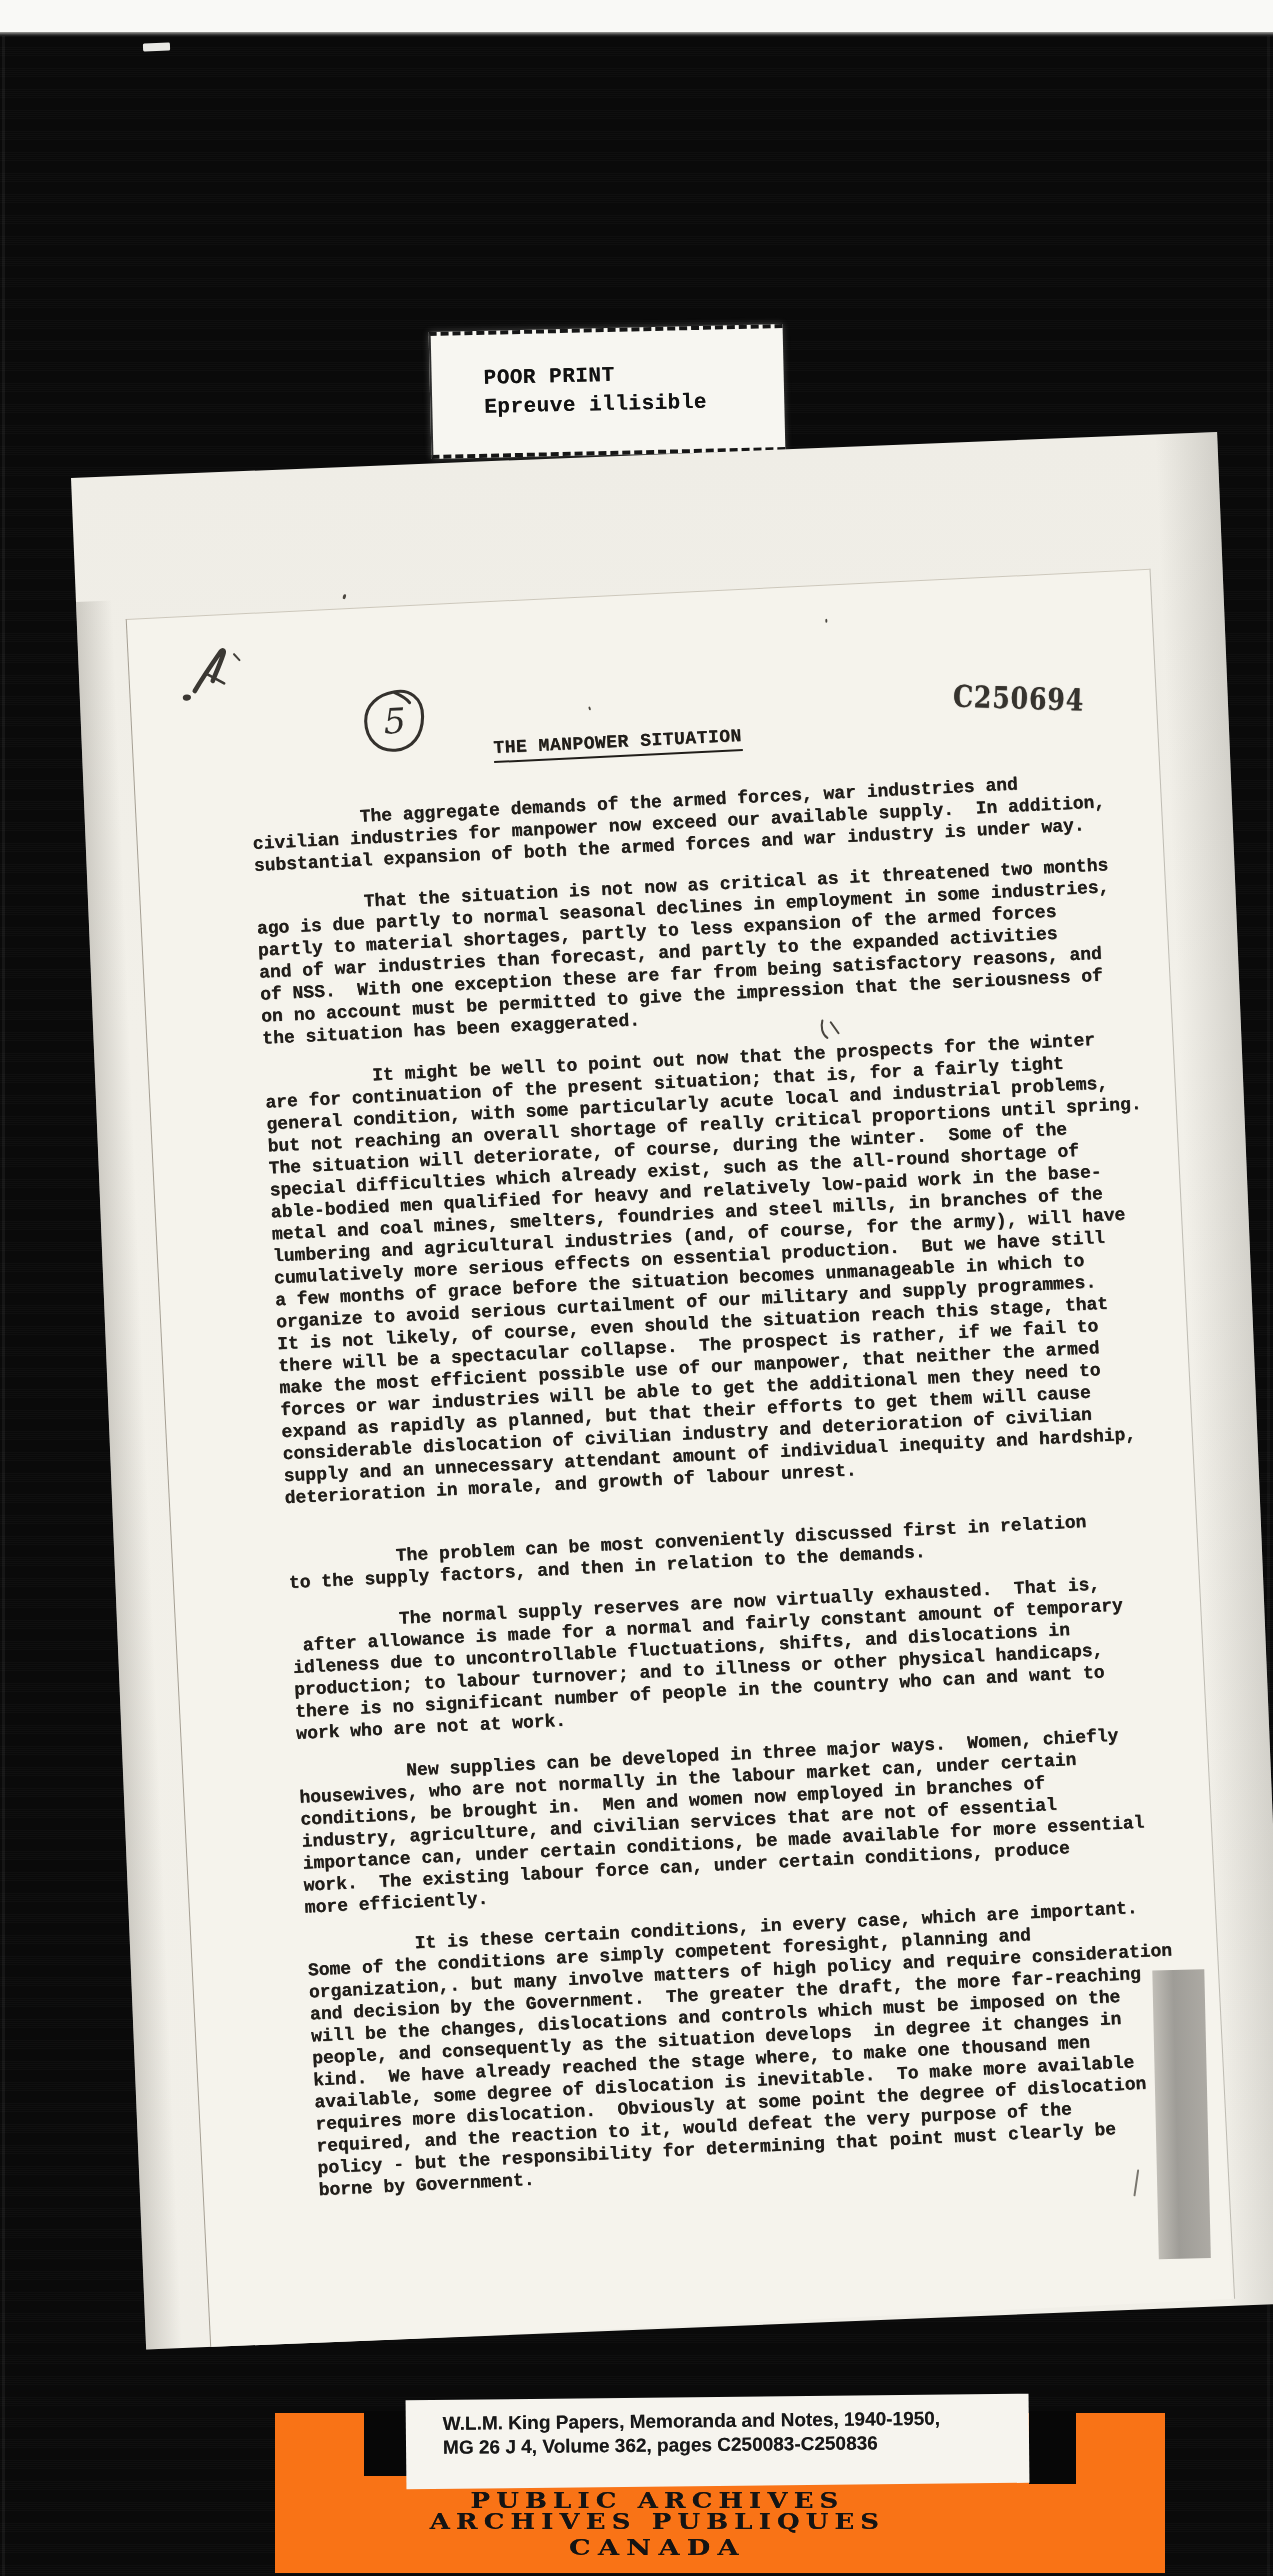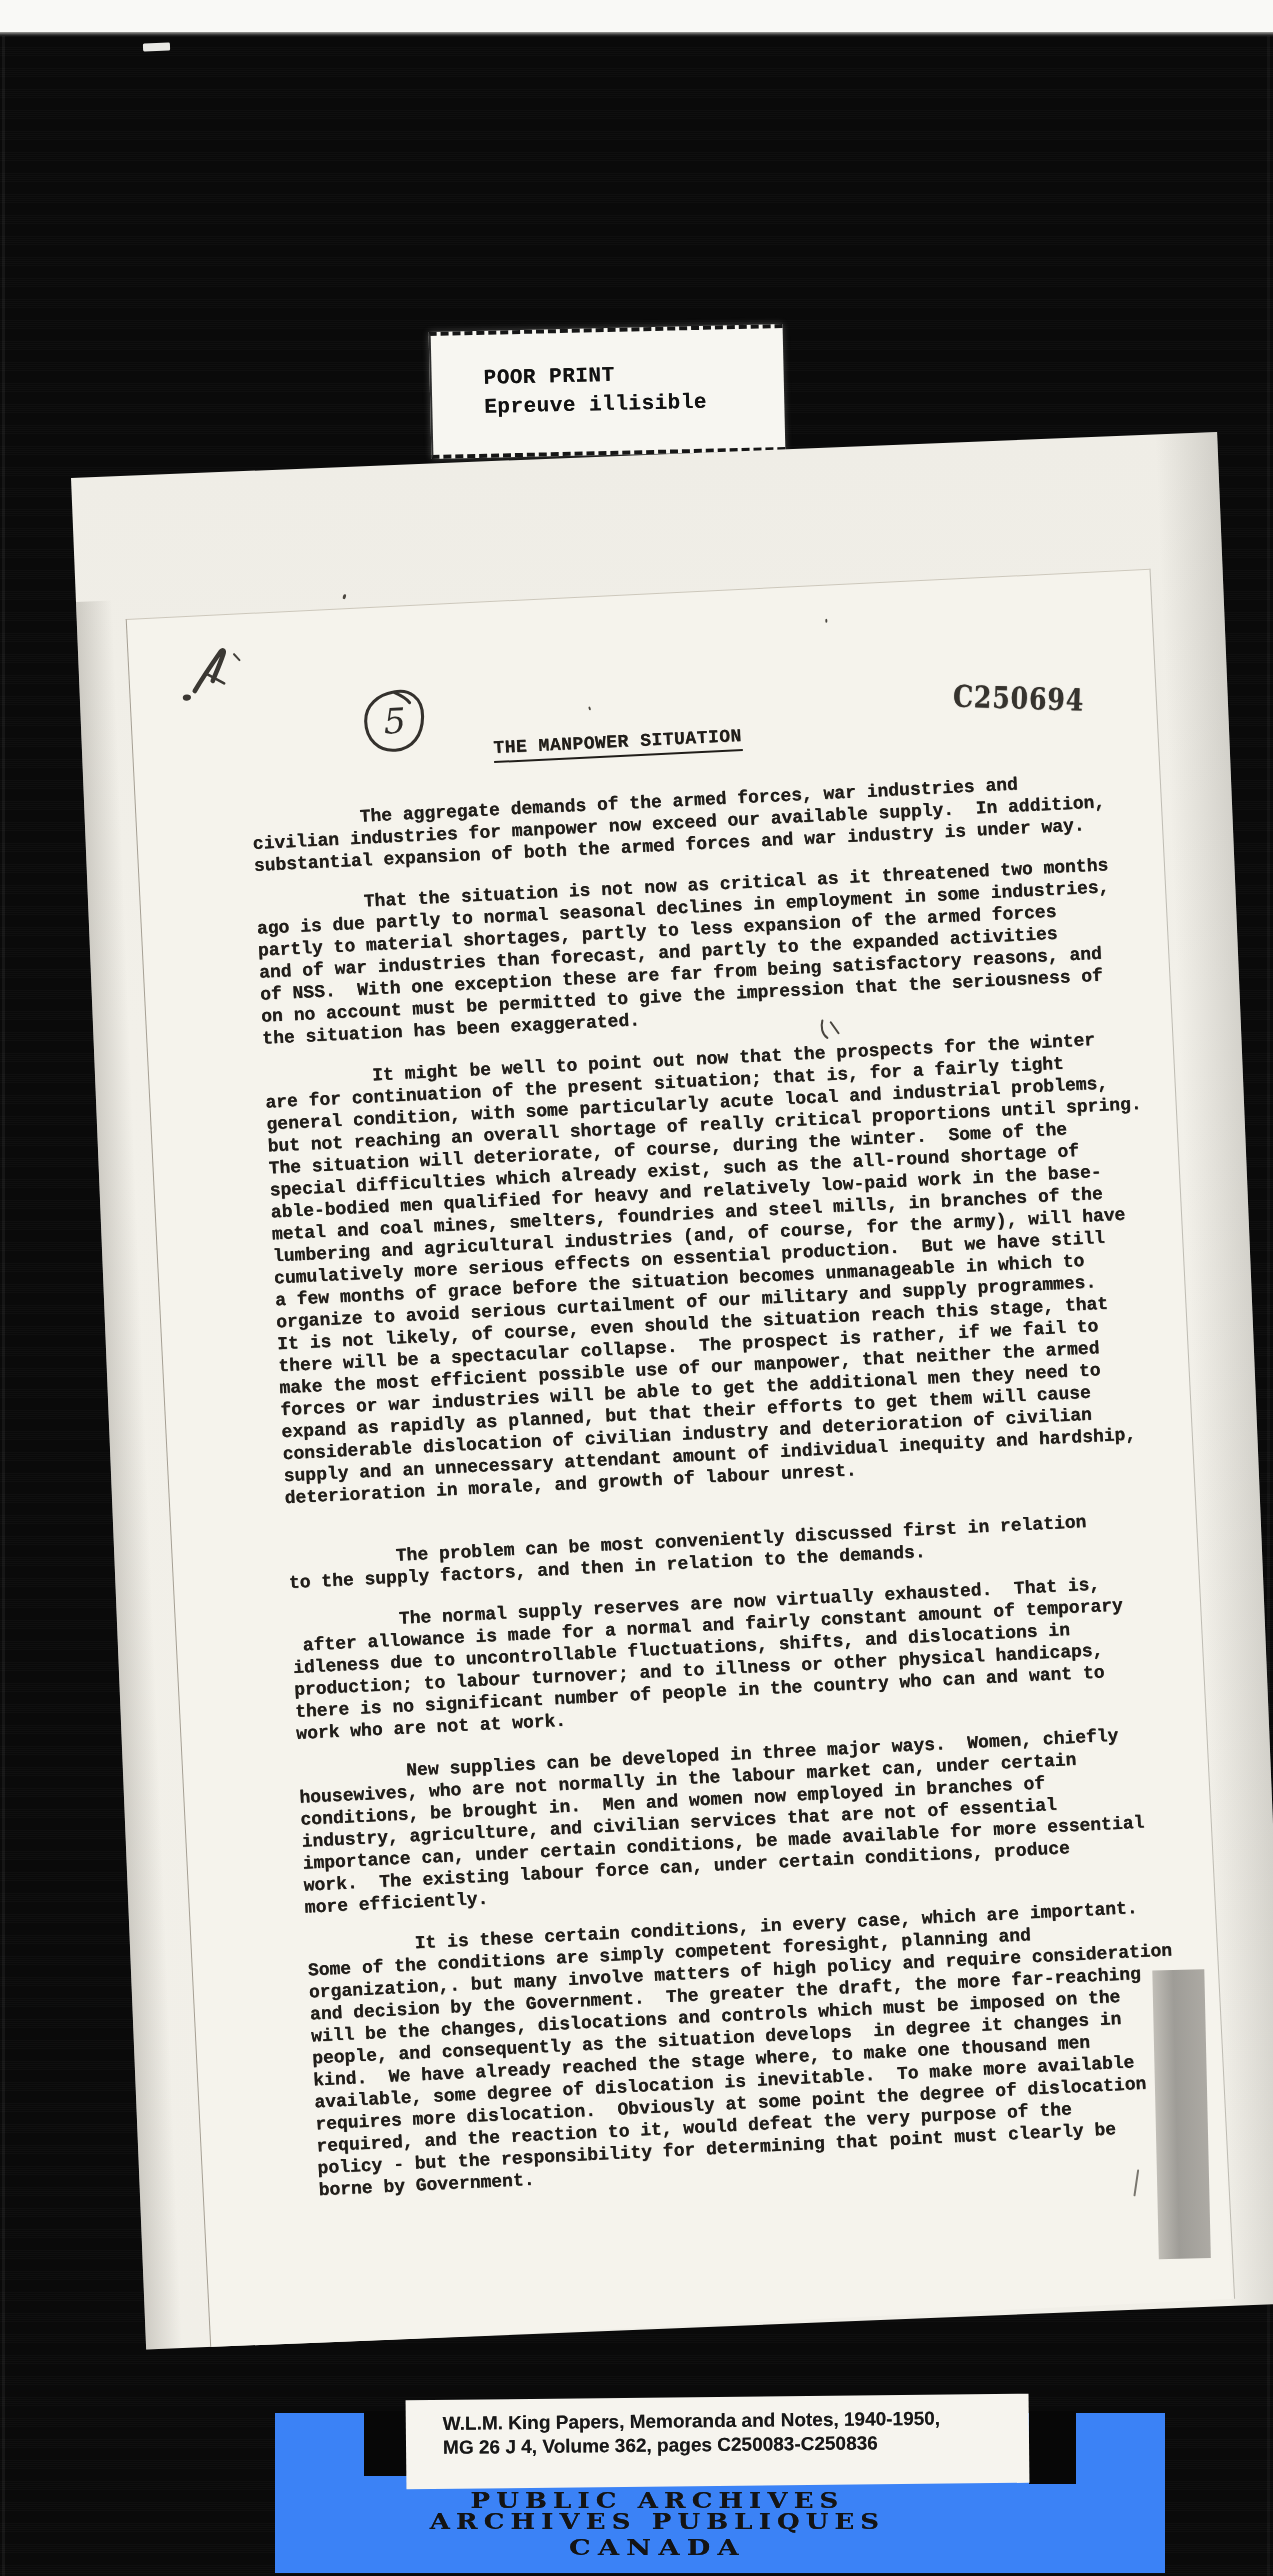--- a/index.html
+++ b/index.html
@@ -110,21 +110,21 @@
     border-bottom:2.6px solid #211e1a;padding-bottom:1.5px;
     letter-spacing:0.5px;
   }
   .para{white-space:pre;margin:0 0 19.6px 0;}
   .para.gap-large{margin-bottom:41px;}
   .para:last-child{margin-bottom:0;}
 
   
   .footer-band{
     position:absolute;left:275px;top:2413px;width:890px;height:160px;
-    background:#3b82f6;
+    background:#f97316;
   }
   .footer-bar{position:absolute;background:#070707;}
   .bar-left{left:364px;top:2411px;width:43px;height:65px;}
   .bar-right{left:1029px;top:2411px;width:47px;height:73px;}
   .citation-card{
     position:absolute;left:406px;top:2397px;width:623px;height:89px;
     background:#f6f4ee;transform:rotate(-0.6deg);
     box-sizing:border-box;padding:12.4px 0 0 37px;
   }
   .citation-card .cit-line{

